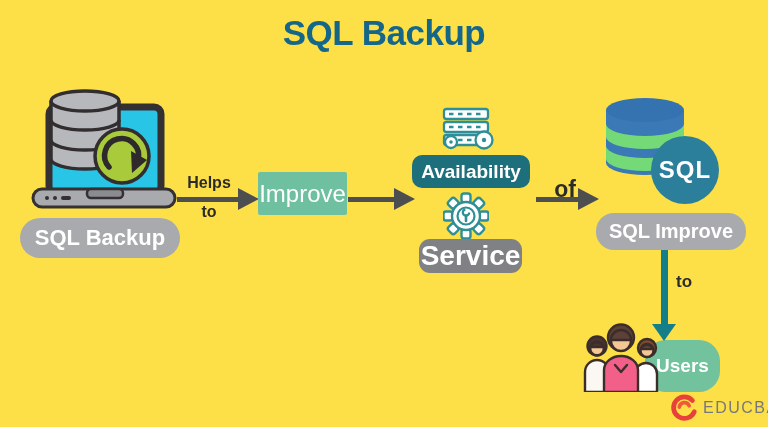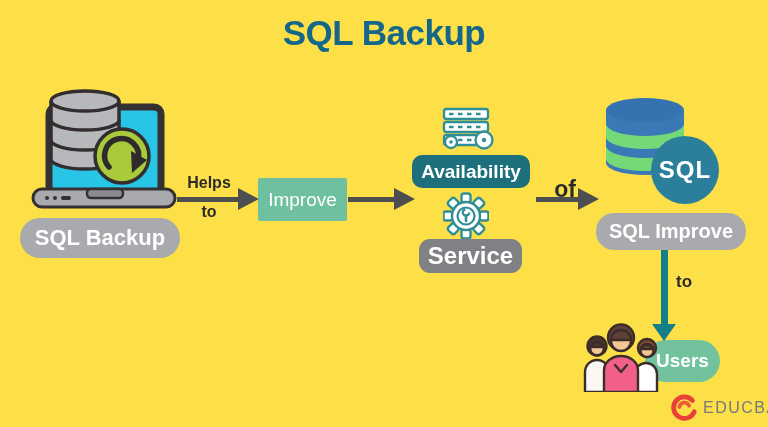--- a/index.html
+++ b/index.html
@@ -17,28 +17,28 @@
   #title{
     top:13px;left:0;width:768px;text-align:center;
     font-size:35px;font-weight:bold;color:var(--title);letter-spacing:-.5px;
   }
   .pill{
     display:flex;align-items:center;justify-content:center;
     color:#fff;font-weight:bold;
   }
   .gray{background:var(--gray-pill);}
   #sql-backup-pill{left:20px;top:218px;width:160px;height:40px;border-radius:20px;font-size:22px;}
-  #improve-box{left:258px;top:178px;width:89px;height:43px;border-radius:2px;
-    background:var(--improve-bg);font-size:19px;font-weight:normal;}
+  #improve-box{left:258px;top:172px;width:89px;height:43px;border-radius:2px;
+    background:var(--improve-bg);font-size:24px;font-weight:normal;}
   #availability-pill{left:412px;top:155px;width:118px;height:33px;border-radius:10px;
     background:var(--availability-bg);font-size:19px;}
   #service-pill{left:419px;top:239px;width:103px;height:34px;border-radius:11px;
-    background:var(--service-bg);font-size:24px;}
+    background:var(--service-bg);font-size:28px;}
   #sql-database-pill{left:596px;top:213px;width:150px;height:37px;border-radius:18px;font-size:20px;z-index:1;}
-  #users-pill{left:645px;top:340px;width:75px;height:42px;border-radius:21px;
+  #users-pill{left:645px;top:340px;width:75px;height:52px;border-radius:21px;
     background:var(--users-bg);font-size:19px;z-index:1;}
   .flow-label{color:var(--label);font-weight:bold;font-size:16px;text-align:center;}
   #label-helps{left:180px;top:174px;width:58px;}
   #label-to1{left:180px;top:203px;width:58px;}
   #label-of{left:545px;top:176px;width:40px;font-size:23px;}
   #label-to2{left:676px;top:272px;width:30px;font-size:17px;text-align:left;}
   .arrow-line{height:5px;background:var(--arrow-gray);top:197px;}
   .arrow-head{width:0;height:0;border-top:11px solid transparent;border-bottom:11px solid transparent;
     border-left:21px solid var(--arrow-gray);top:188px;}
   #arrow1-line{left:177px;width:63px;} #arrow1-head{left:238px;}

